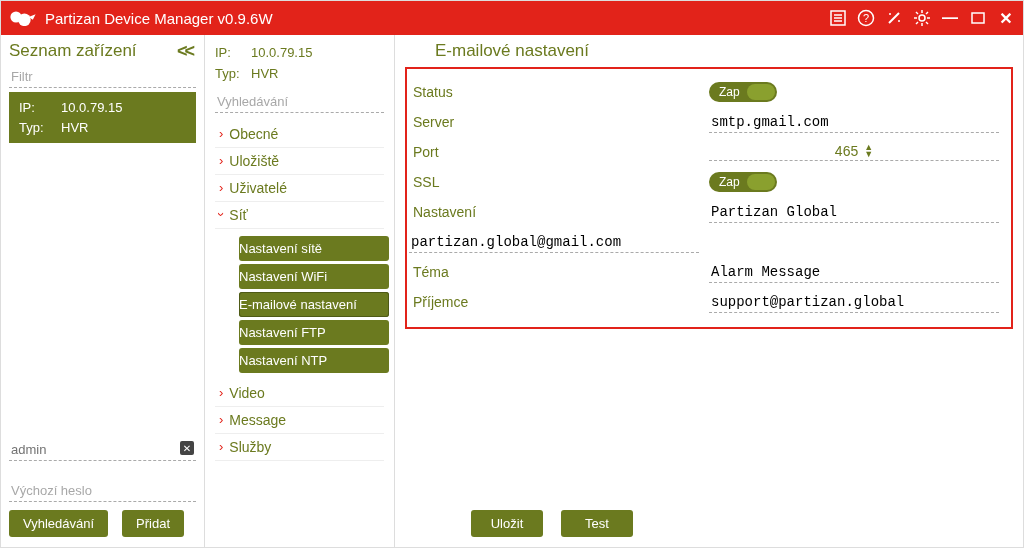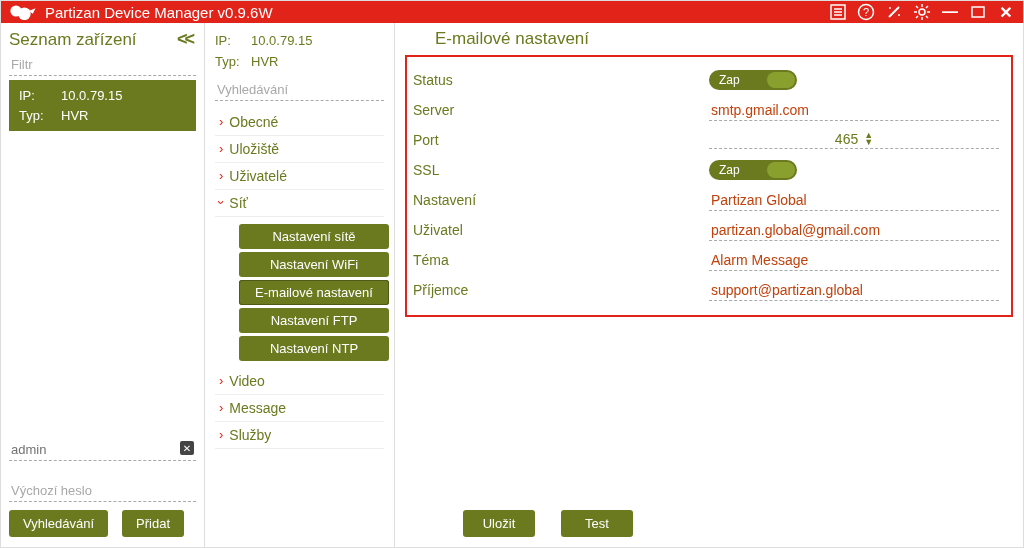--- a/index.html
+++ b/index.html
@@ -1,25 +1,25 @@
 <!DOCTYPE html>
 <html><head>
 <meta charset="utf-8">
 <style>
   * { box-sizing: border-box; margin: 0; padding: 0; font-family: "Segoe UI", Arial, sans-serif; }
   body { background: #f0f0f0; }
   .window { width: 1024px; height: 548px; background: #fff; display: flex; flex-direction: column; border: 1px solid #ddd; }
-  .titlebar { background: #e2231a; color: #fff; height: 22px; display: flex; align-items: center; padding: 0 8px; }
+  .titlebar { background: #e2231a; color: #fff; height: 34px; display: flex; align-items: center; padding: 0 8px; }
   .logo { width: 28px; height: 20px; display: flex; align-items: center; margin-right: 8px; }
   .title { font-size: 15px; flex: 1; }
   .titlebar-icons { display: flex; gap: 10px; align-items: center; }
   .titlebar-icons span, .titlebar-icons svg { cursor: pointer; width: 18px; height: 18px; display:inline-flex; align-items:center; justify-content:center; font-size:16px; }
   .body { flex: 1; display: flex; overflow: hidden; }
   .panel-left { width: 205px; border-right: 1px solid #ddd; display: flex; flex-direction: column; padding: 6px 8px 10px 8px; }
-  .sz-header { display: flex; align-items: center; justify-content: space-between; color: #6b7a1f; font-size: 17px; margin-bottom: 4px; white-space:nowrap; }
+  .sz-header { display: flex; align-items: flex-start; justify-content: space-between; color: #6b7a1f; font-size: 17px; margin-bottom: 4px; white-space:nowrap; }
   .collapse { font-weight: bold; letter-spacing: -3px; font-size: 18px; cursor: pointer; padding-right:4px;}
   .filter-input, .login-input { width: 100%; border: none; border-bottom: 1px dashed #aaa; padding: 3px 2px; font-size: 13px; color: #737373; background: transparent; outline:none;}
   .filter-input::placeholder, .login-input::placeholder { color: #a8a8a8; }
   .device-item { background: #6b7a1f; color: #fff; font-size: 13px; padding: 6px 10px; margin-top: 4px; line-height: 1.5; }
   .device-item div { display:flex; gap:8px;}
   .device-item .k { width: 34px; }
   .panel-left-spacer { flex: 1; }
   .login-box { position: relative; margin-bottom:19px;}
   .login-box .clear { position:absolute; right:2px; top:2px; background:#444; color:#fff; width:14px; height:14px; border-radius:2px; font-size:10px; display:flex; align-items:center; justify-content:center; cursor:pointer;}
   .btn { background: #6b7a1f; color: #fff; border: none; border-radius: 3px; padding: 6px 14px; font-size: 13px; cursor: pointer; }
@@ -28,38 +28,38 @@
   .panel-mid { width: 190px; border-right: 1px solid #ddd; padding: 8px 10px; display:flex; flex-direction:column; }
   .mid-info { font-size: 13px; color: #6b7a1f; line-height: 1.6; margin-bottom: 6px;}
   .mid-info div { display:flex; gap:6px; }
   .mid-info .k { width:30px; }
   .search2 { width:100%; border:none; border-bottom:1px dashed #aaa; font-size:13px; color:#6b7a1f; padding:3px 2px; margin-bottom:8px; outline:none; background:transparent;}
   .search2::placeholder{color:#a8a8a8;}
   .tree-item { font-size: 14px; color:#6b7a1f; padding: 5px 4px; border-bottom: 1px solid #eee; cursor:pointer; display:flex; align-items:center; gap:6px;}
   .tree-item.expanded .chev { transform: rotate(90deg); }
   .chev { display:inline-block; color:#e2231a; font-size:13px; transition: transform .1s; }
   .subtree { padding: 4px 0 4px 12px; }
-  .sub-btn { display:block; width:150px; margin:3px 0 3px 12px; background:#6b7a1f; color:#fff; border:none; border-radius:3px; padding:5px 0; font-size:13px; cursor:pointer; text-align:center;}
+  .sub-btn { display:block; width:150px; margin:3px 0 3px 12px; background:#6b7a1f; color:#fff; border:none; border-radius:3px; padding:5px 0; font-size:13px; cursor:pointer; text-align:left;}
   .sub-btn.active { box-shadow: inset 0 0 0 1px #4e5a16; }
 
   .panel-main { flex:1; display:flex; flex-direction:column; padding: 6px 10px 10px 10px; }
   .main-title { color:#6b7a1f; font-size:17px; margin: 0 0 6px 30px; }
   .highlight-box { border: 2px solid #e2231a; padding: 8px 12px 10px 2px; }
   .field-row { display:flex; align-items:center; font-size:14px; color:#6b7a1f; height:30px; }
   .field-label { width: 300px; padding-left:4px;}
   .field-val { flex:1; }
-  .underline-input { width: 290px; border:none; border-bottom:1px dashed #aaa; font-size:14px; color:#c2410c; padding:2px 2px; outline:none; background:transparent;}
-  .toggle { width: 88px; height: 20px; border-radius: 11px; background:#6b7a1f; display:flex; align-items:center; padding:2px; cursor:pointer; position:relative;text-decoration:underline;}
+  .underline-input { width: 290px; border:none; border-bottom:1px dashed #aaa; font-size:14px; color:#000000; padding:2px 2px; outline:none; background:transparent;font-family:Liberation Mono, monospace;}
+  .toggle { width: 68px; height: 20px; border-radius: 11px; background:#6b7a1f; display:flex; align-items:center; padding:2px; cursor:pointer; position:relative;text-decoration:underline;}
   .toggle .lbl { color:#fff; font-size:12px; position:absolute; left:10px;}
   .toggle .knob { width:28px; height:16px; border-radius:9px; background:#8aa02e; position:absolute; right:2px;}
   .stepper { width: 290px; border-bottom:1px dashed #aaa; display:flex; align-items:center; justify-content:center; gap:6px; color:#6b7a1f; padding-bottom:1px;}
   .stepper .arrows { font-size:9px; line-height:7px; color:#6b7a1f; display:flex; flex-direction:column;}
   .pw-dots { letter-spacing: 2px; font-size:14px; color:#6b7a1f; border-bottom:1px dashed #aaa; width:290px; padding:2px;}
   .main-spacer { flex:1; }
-  .main-btns { display:flex; gap:26px; margin-left:26px;padding-left:32px; }
+  .main-btns { display:flex; gap:18px; margin-left:34px;padding-left:32px; }
 </style>
 </head>
 <body>
 
 <div class="window">
 
   <div class="titlebar">
     <span class="logo">
       <svg viewBox="0 0 40 24">
           <circle cx="10" cy="10" r="8" fill="#fff"></circle>
@@ -236,21 +236,20 @@
             </div>
           </div>
         </div>
 
         <div class="field-row">
           <div class="field-label">Nastavení</div>
           <div class="field-val"><input class="underline-input" value="Partizan Global" style=""></div>
         </div>
 
         <div class="field-row">
-          <div class="field-label">Uživatel</div>
           <div class="field-val"><input class="underline-input" value="partizan.global@gmail.com" style=""></div>
         </div>
 
 
         <div class="field-row">
           <div class="field-label">Téma</div>
           <div class="field-val"><input class="underline-input" value="Alarm Message" style=""></div>
         </div>
 
         <div class="field-row">

